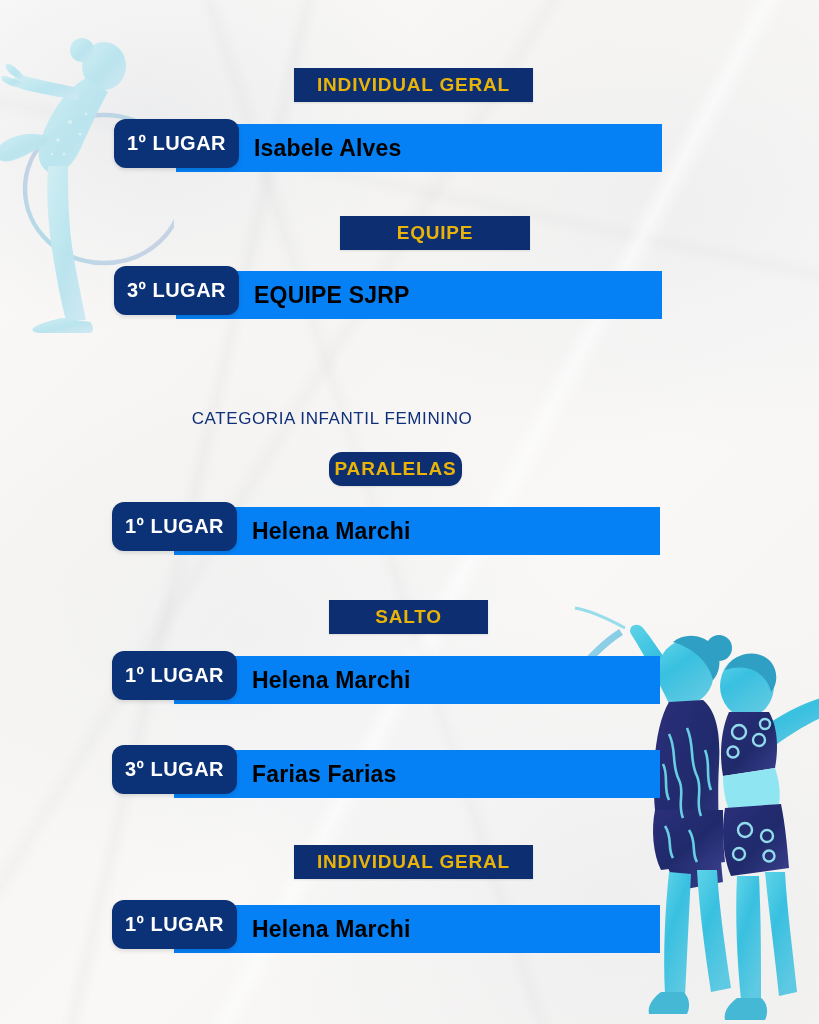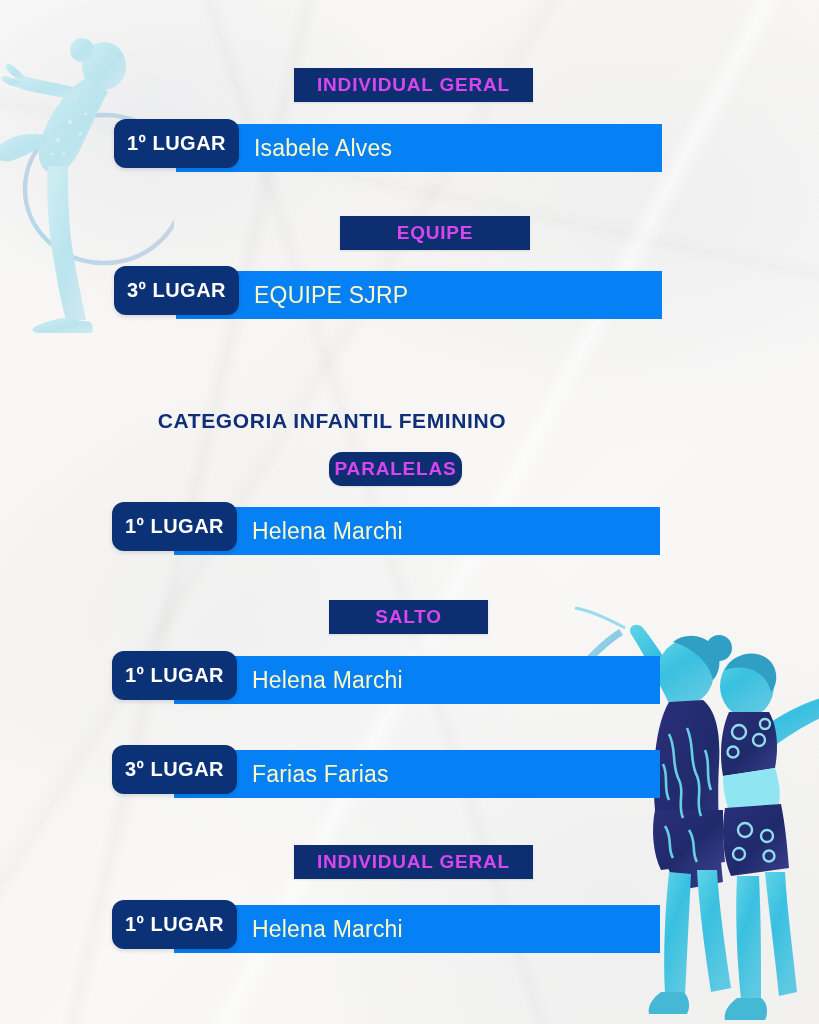--- a/index.html
+++ b/index.html
@@ -51,32 +51,32 @@
   .art-top-left { left: -6px; top: 14px; width: 180px; height: 320px; }
   .art-bottom-right { right: -4px; bottom: 0px; width: 250px; height: 420px; }
 
   
   .category-title {
     position: absolute;
     left: 0;
     width: 664px;
     text-align: center;
     color: #0f2f79;
-    font-size: 21px;
-    font-weight: bold;
+    font-size: 17px;
+    font-weight: normal;
     letter-spacing: 0.6px;
     text-transform: uppercase;
   }
 
   
   .event-header {
     position: absolute;
     height: 34px;
     background: #0d2f72;
-    color: #d946ef;
+    color: #eab308;
     font-size: 19px;
     font-weight: bold;
     letter-spacing: 0.8px;
     display: flex;
     align-items: center;
     justify-content: center;
     text-transform: uppercase;
     box-shadow: 0 1px 2px rgba(0,0,0,0.10);
   }
 
@@ -88,23 +88,23 @@
   .result-bar {
     position: absolute;
     left: 62px;
     top: 5px;
     height: 48px;
     background: #0680f5;
     display: flex;
     align-items: center;
   }
   .result-name {
-    color: #fef9c3;
+    color: #000000;
     font-size: 23px;
-    font-weight: normal;
+    font-weight: bold;
     letter-spacing: 0.2px;
     padding-left: 78px;
     white-space: nowrap;
   }
   .place-badge {
     position: absolute;
     left: 0;
     top: 0;
     width: 125px;
     height: 49px;

